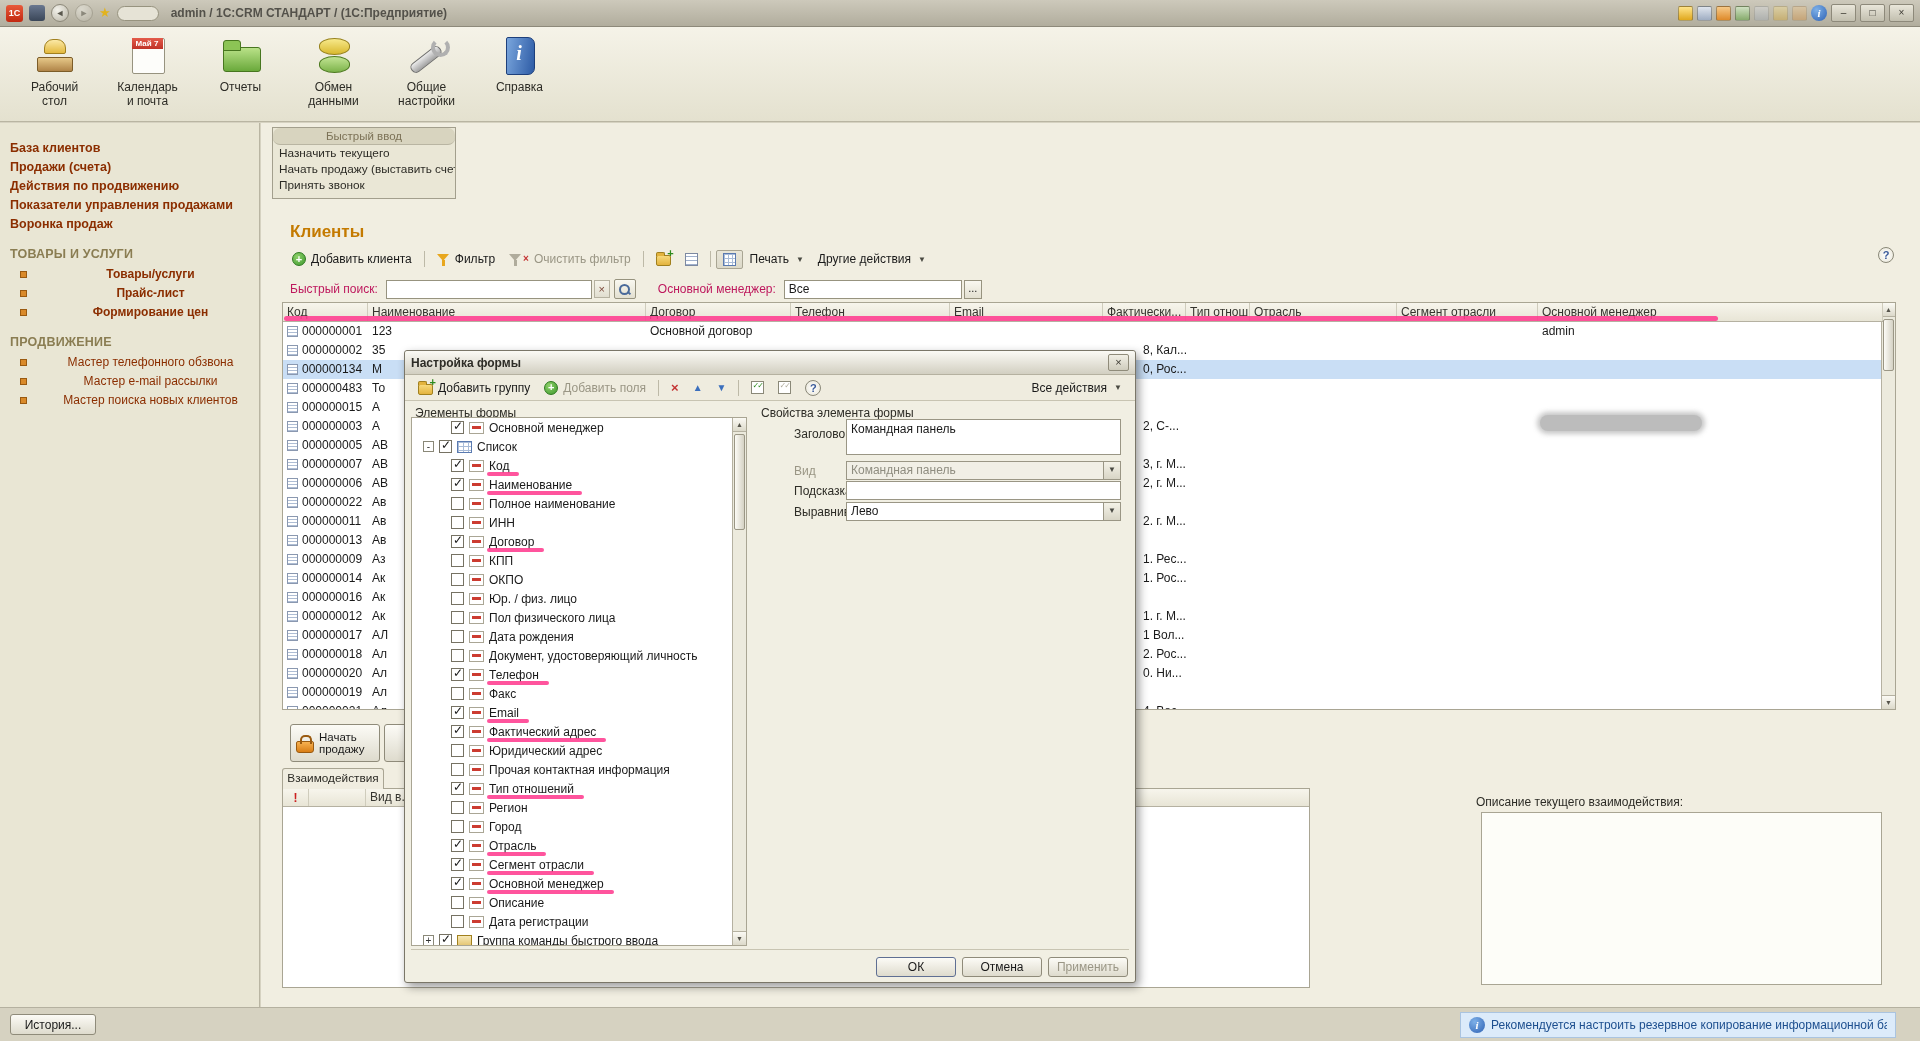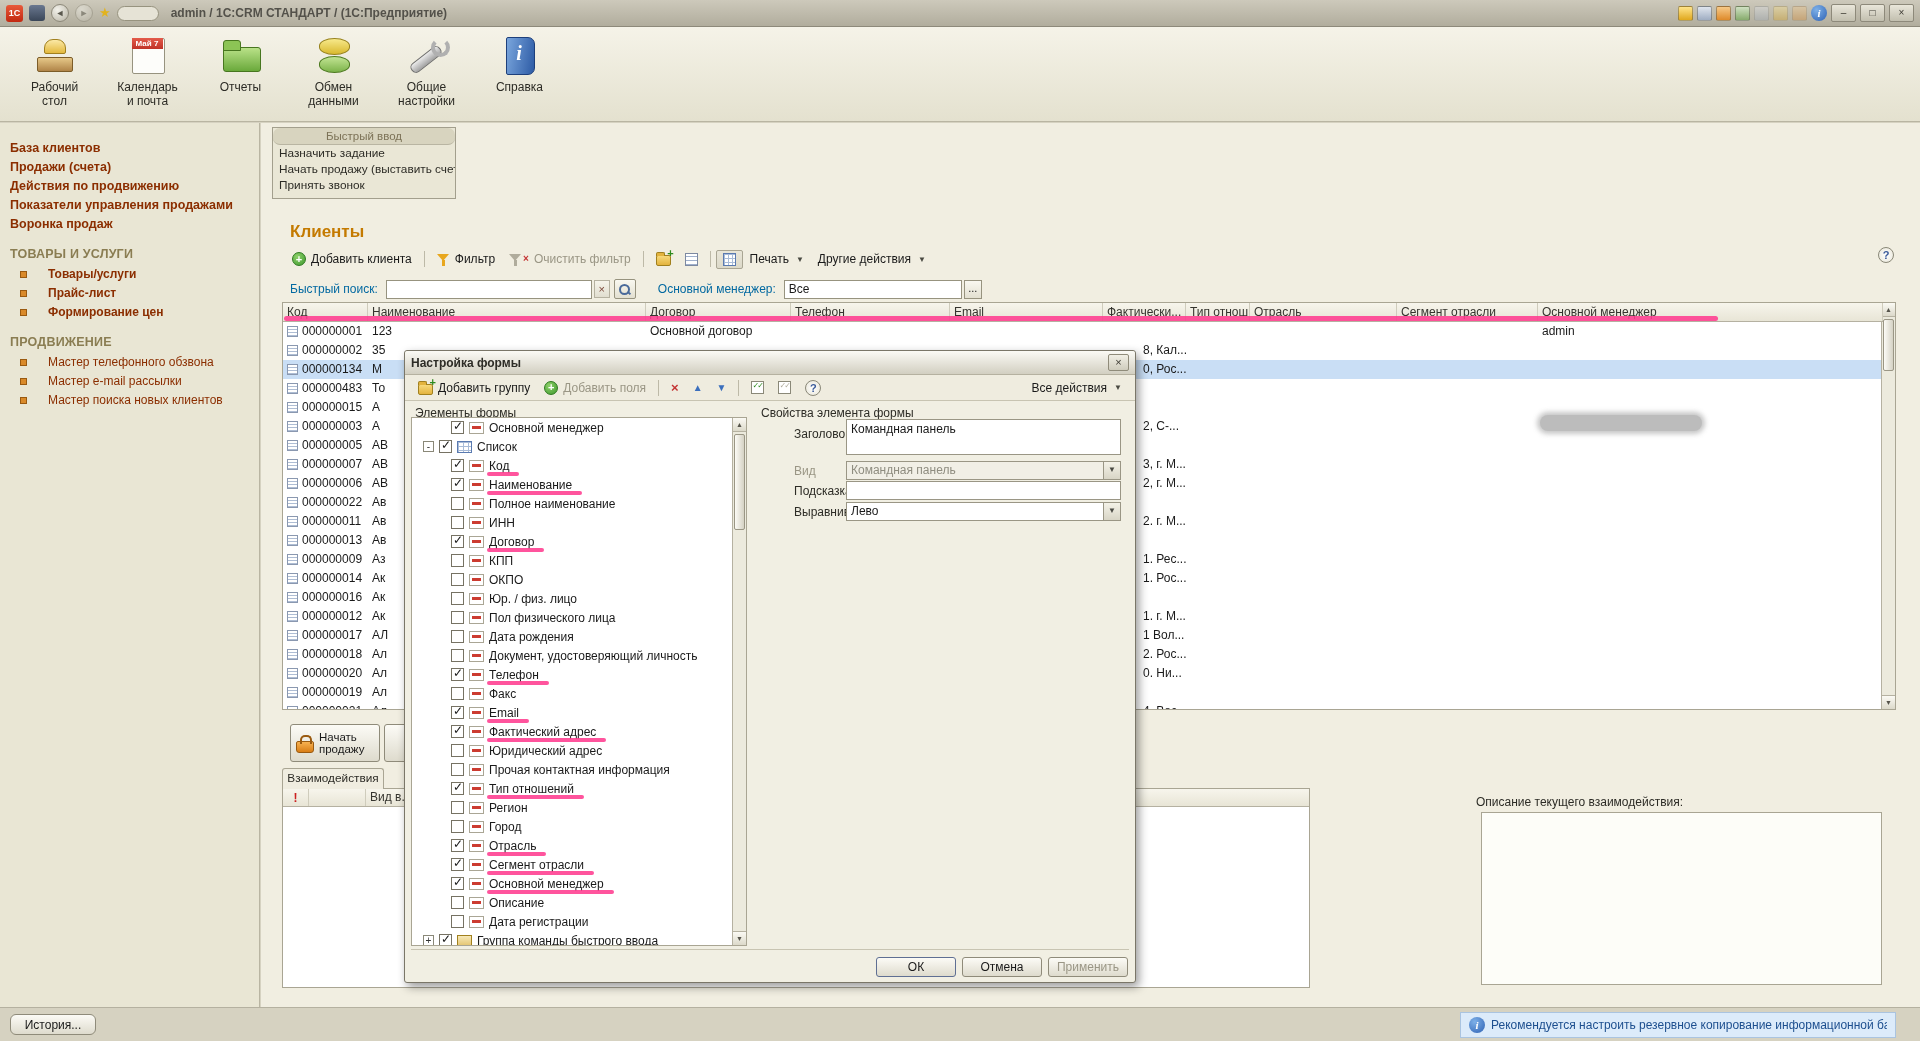--- a/index.html
+++ b/index.html
@@ -62,21 +62,21 @@
   [data-icon="settings"] .ric::after{left:27px;top:4px;width:11px;height:11px;border:4px solid #b0b0b0;border-top-color:transparent;border-radius:50%;}
   [data-icon="help"] .ric::before{left:9px;top:3px;width:27px;height:36px;background:linear-gradient(100deg,#7aa6dd,#2d5ba5);border:1px solid #1d3f7b;border-radius:2px 7px 7px 2px;}
   [data-icon="help"] .ric::after{content:"i";left:9px;width:27px;top:8px;color:#fff;font:italic bold 20px "Liberation Serif",serif;text-align:center;}
 
   
   .sidebar{position:absolute;left:0;top:123px;width:260px;bottom:34px;background:#e9e6d4;
     border-right:1px solid #b9b5a2;padding:18px 6px 0 10px;overflow:hidden;}
   .sb-item{white-space:nowrap;overflow:hidden;}
   .t-link{color:#8b2e00;font-weight:bold;font-size:12.5px;margin:0 0 5px 0;}
   .t-header{color:#8a7d52;font-weight:bold;font-size:12.5px;margin:16px 0 6px 0;letter-spacing:.2px;}
-  .t-sub,.t-item{color:#8b2e00;font-size:12px;margin:0 0 5px 10px;position:relative;padding-left:28px;}
+  .t-sub,.t-item{color:#8b2e00;font-size:12px;margin:0 0 5px 10px;position:relative;padding-left:28px;text-align:center;}
   .t-sub{font-weight:bold;}
   .t-sub::before,.t-item::before{content:"";position:absolute;left:0;top:4px;width:5px;height:5px;background:#d98a2a;border:1px solid #9a5a10;}
 
   
   .main{position:absolute;left:261px;top:123px;right:0;bottom:34px;background:#f1eee1;}
 
   
   .quickpanel{position:absolute;left:272px;top:127px;width:184px;height:72px;background:#eae7d6;
     border:1px solid #a39f8d;z-index:3;}
   .qp-title{height:17px;background:#d8d4bf;color:#7c7257;font-size:11.5px;text-align:center;line-height:16px;border-bottom:1px solid #b9b5a2;border-radius:7px;}
@@ -88,21 +88,21 @@
   .ctoolbar{position:absolute;left:285px;top:247px;height:24px;display:flex;align-items:center;}
   .tbtn{display:inline-flex;align-items:center;gap:5px;padding:2px 6px;font-size:12px;color:#1a1a1a;white-space:nowrap;border:1px solid transparent;border-radius:2px;}
   .tbtn.disabled{color:#9a9685;}
   .tbtn.pressed{border-color:#a9a593;background:linear-gradient(#e9e6d8,#dcd9c9);}
   .tsep{width:1px;height:16px;background:#bdb9a7;margin:0 5px;flex:none;}
   .caret{font-size:8px;color:#4a4a42;margin-left:2px;}
   .help-round{position:absolute;right:26px;top:247px;}
 
   
   .searchrow{position:absolute;left:290px;top:278px;height:22px;display:flex;align-items:center;font-size:12px;}
-  .srlabel{color:#0369a1;margin-right:8px;}
+  .srlabel{color:#be185d;margin-right:8px;}
   .txt{height:19px;border:1px solid #97937f;background:#fff;font:12px "Liberation Sans",sans-serif;padding:0 4px;color:#1a1a1a;}
   .search-input{width:206px;}
   .flatx{width:16px;height:18px;border:1px solid #b5b1a0;background:linear-gradient(#f6f4ea,#e1ded0);color:#7c4a3a;font-size:11px;line-height:16px;text-align:center;margin-left:2px;}
   .magbtn{width:22px;height:20px;border:1px solid #97937f;background:linear-gradient(#f9f8f0,#e3e0d1);border-radius:2px;margin-left:4px;display:inline-flex;align-items:center;justify-content:center;}
   .mgr-label{margin:0 8px 0 22px;}
   .mgr-input{width:178px;}
   .dots{width:18px;height:19px;border:1px solid #97937f;background:linear-gradient(#f9f8f0,#e3e0d1);font-size:11px;line-height:15px;text-align:center;margin-left:2px;}
 
   
   .tablewrap{position:absolute;left:282px;top:302px;width:1614px;height:408px;background:#fff;border:1px solid #a9a593;overflow:hidden;}
@@ -139,21 +139,21 @@
   .inter-panel{position:absolute;left:282px;top:788px;width:1028px;height:200px;background:#fff;border:1px solid #a9a593;}
   .ip-head{display:flex;height:18px;background:linear-gradient(#f7f5ec,#e8e5d6);border-bottom:1px solid #b5b1a1;}
   .ip-c1{width:26px;border-right:1px solid #cfccbc;display:flex;align-items:center;justify-content:center;}
   .ip-c2{width:57px;border-right:1px solid #cfccbc;}
   .ip-c3{flex:1;font-size:12px;color:#35342e;padding:1px 4px;}
   .desc-label{position:absolute;left:1476px;top:795px;font-size:12px;color:#2d2c26;}
   .desc-box{position:absolute;left:1481px;top:812px;width:401px;height:173px;background:#fdfdf8;border:1px solid #a9a593;}
 
   
   .bottombar{position:absolute;left:0;bottom:0;width:1920px;height:34px;background:#d6d2c1;border-top:1px solid #b5b1a0;}
-  .history-btn{position:absolute;left:10px;top:6px;width:86px;height:21px;border-radius:6px;}
+  .history-btn{position:absolute;left:10px;top:6px;width:86px;height:21px;}
   .infostrip{position:absolute;left:1460px;top:4px;width:436px;height:26px;background:#dcebfa;border:1px solid #aac4e0;
     display:flex;align-items:center;gap:6px;padding:0 8px;}
   .infostrip .itxt{color:#1d4f8f;font-size:12px;white-space:nowrap;overflow:hidden;}
 
   
   .dialog{position:absolute;left:404px;top:350px;width:732px;height:633px;background:#f1efe3;
     border:1px solid #7a7668;border-radius:3px;box-shadow:3px 4px 10px rgba(0,0,0,.4);z-index:50;}
   .dlg-title{height:24px;background:linear-gradient(#fbfaf5,#d2cfc1);border-bottom:1px solid #b5b1a0;
     display:flex;align-items:center;padding:0 6px;border-radius:3px 3px 0 0;}
   .dlg-title .dtext{flex:1;font-weight:bold;font-size:12px;color:#2d2c26;}
@@ -329,21 +329,21 @@
 
     <div class="sb-item t-item">Мастер поиска новых клиентов</div>
   </div>
 
 <div class="main"></div>
 
 <div class="quickpanel">
   <div class="qp-title">Быстрый ввод</div>
   <div>
 
-      <div class="qp-item">Назначить задание</div>
+      <div class="qp-item">Назначить текущего</div>
 
       <div class="qp-item">Начать продажу (выставить счет)</div>
 
       <div class="qp-item">Принять звонок</div>
     </div>
 </div>
 
 <div class="page-title">Клиенты</div>
 
 <div class="ctoolbar">

